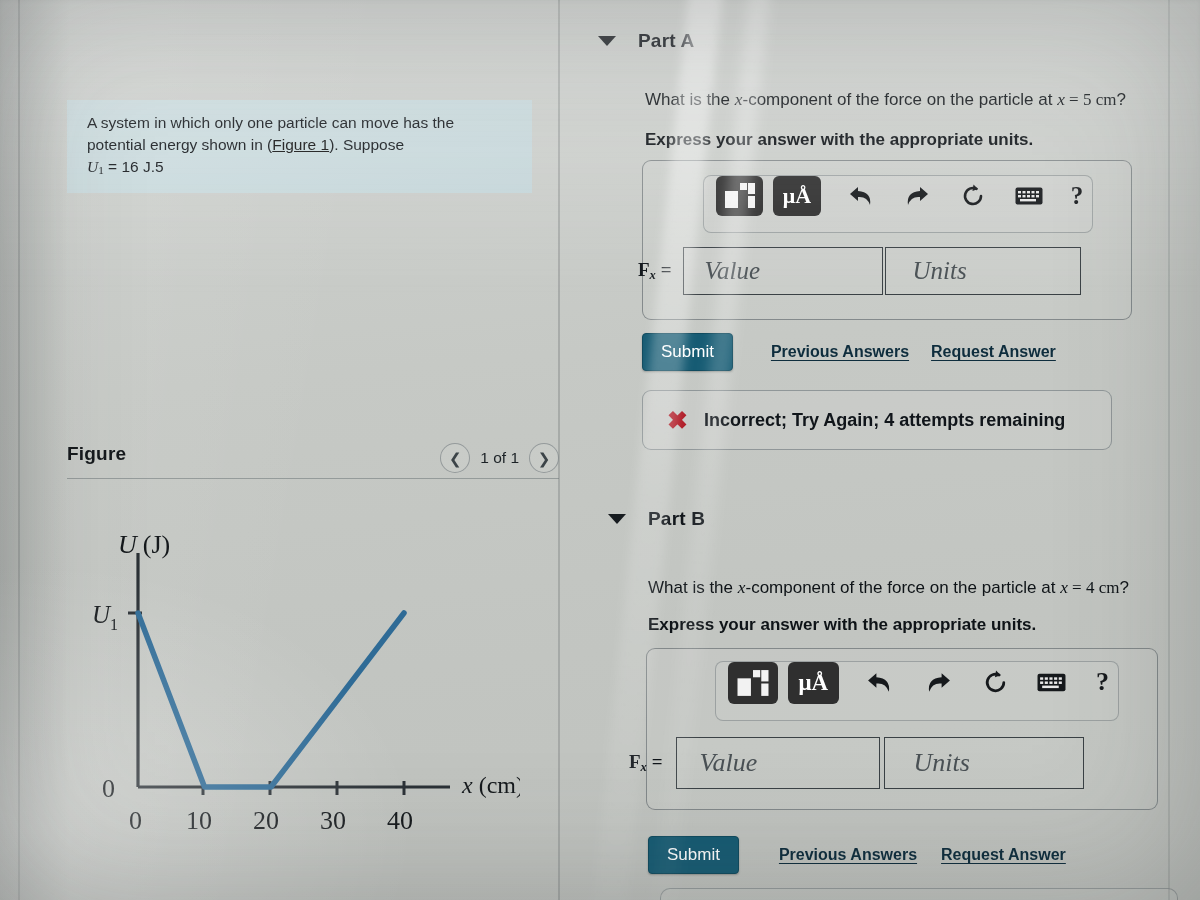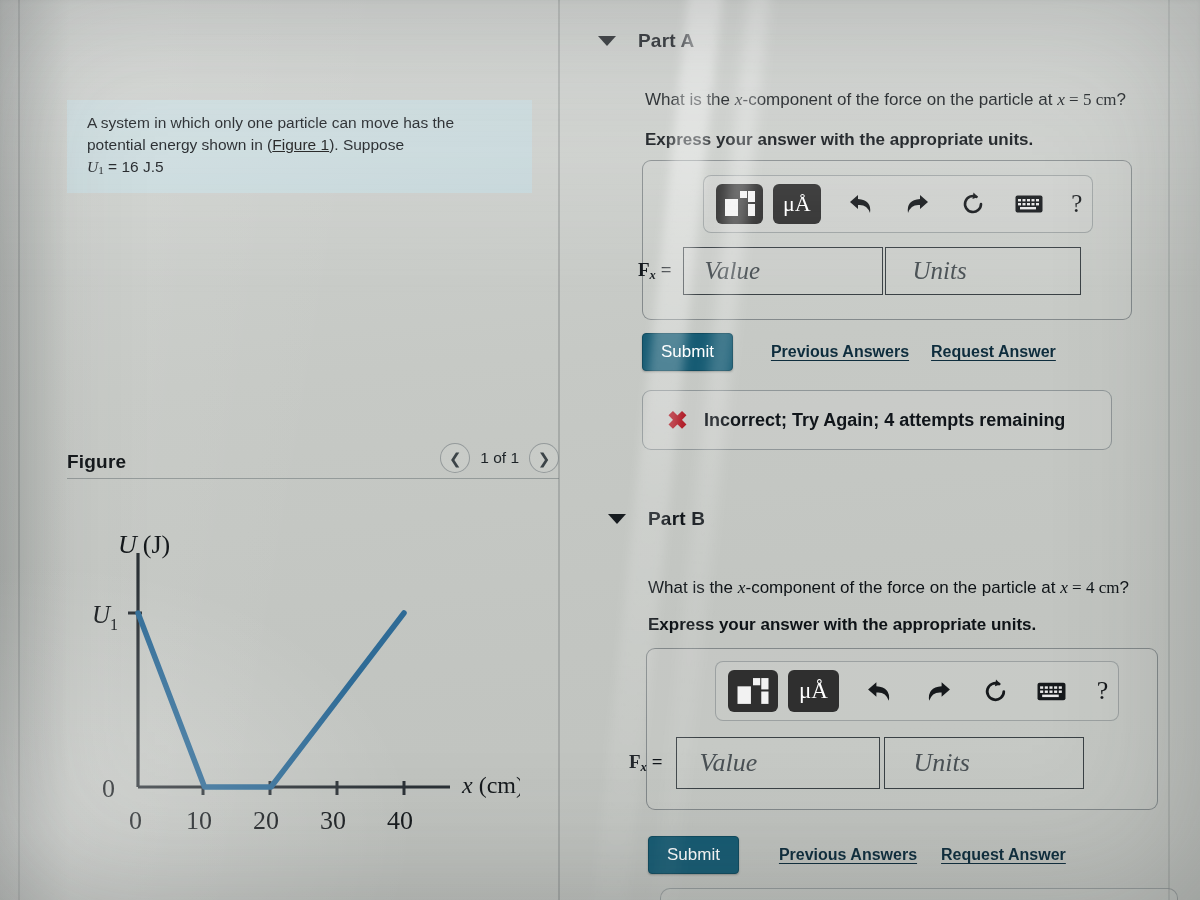--- a/index.html
+++ b/index.html
@@ -72,21 +72,21 @@
     line-height: 1.42;
   }
   .problem-box .figlink {
     color: #111; text-decoration: underline;
   }
   .var-italic { font-family: "Liberation Serif", serif; font-style: italic; }
   .mathsub { font-size: 0.72em; vertical-align: -0.22em; font-style: normal;}
 
   .figure-header {
     position: absolute; left: 47px; top: 443px; width: 492px;
-    display: flex; align-items: flex-end;
+    display: flex; align-items: flex-start;
   }
   .figure-title {
     font-size: 19px; font-weight: bold; color: #15191c;
     letter-spacing: .2px;
   }
   .fig-nav { margin-left: auto; display: flex; align-items: center; gap: 10px; }
   .nav-circle {
     width: 28px; height: 28px; border-radius: 50%;
     border: 1.4px solid rgba(120,128,130,0.65);
     display: flex; align-items: center; justify-content: center;
@@ -132,22 +132,23 @@
     border-radius: 9px;
     background: rgba(255,255,255,0.05);
     box-sizing: border-box;
   }
 
   .tool-bar {
     position: absolute;
     border: 1.3px solid rgba(120,128,132,0.55);
     border-radius: 8px;
     background: rgba(255,255,255,0.06);
-    display: flex; align-items: center;
+    display: flex; 
     box-sizing: border-box;
+    font-weight: bold;
   }
   .tool-btn-dark {
     background: #2f2f2f;
     border-radius: 6px;
     display:flex; align-items:center; justify-content:center;
     color:#fff;
   }
   .tool-icon {
     display:flex; align-items:center; justify-content:center;
     color:#16191c;

